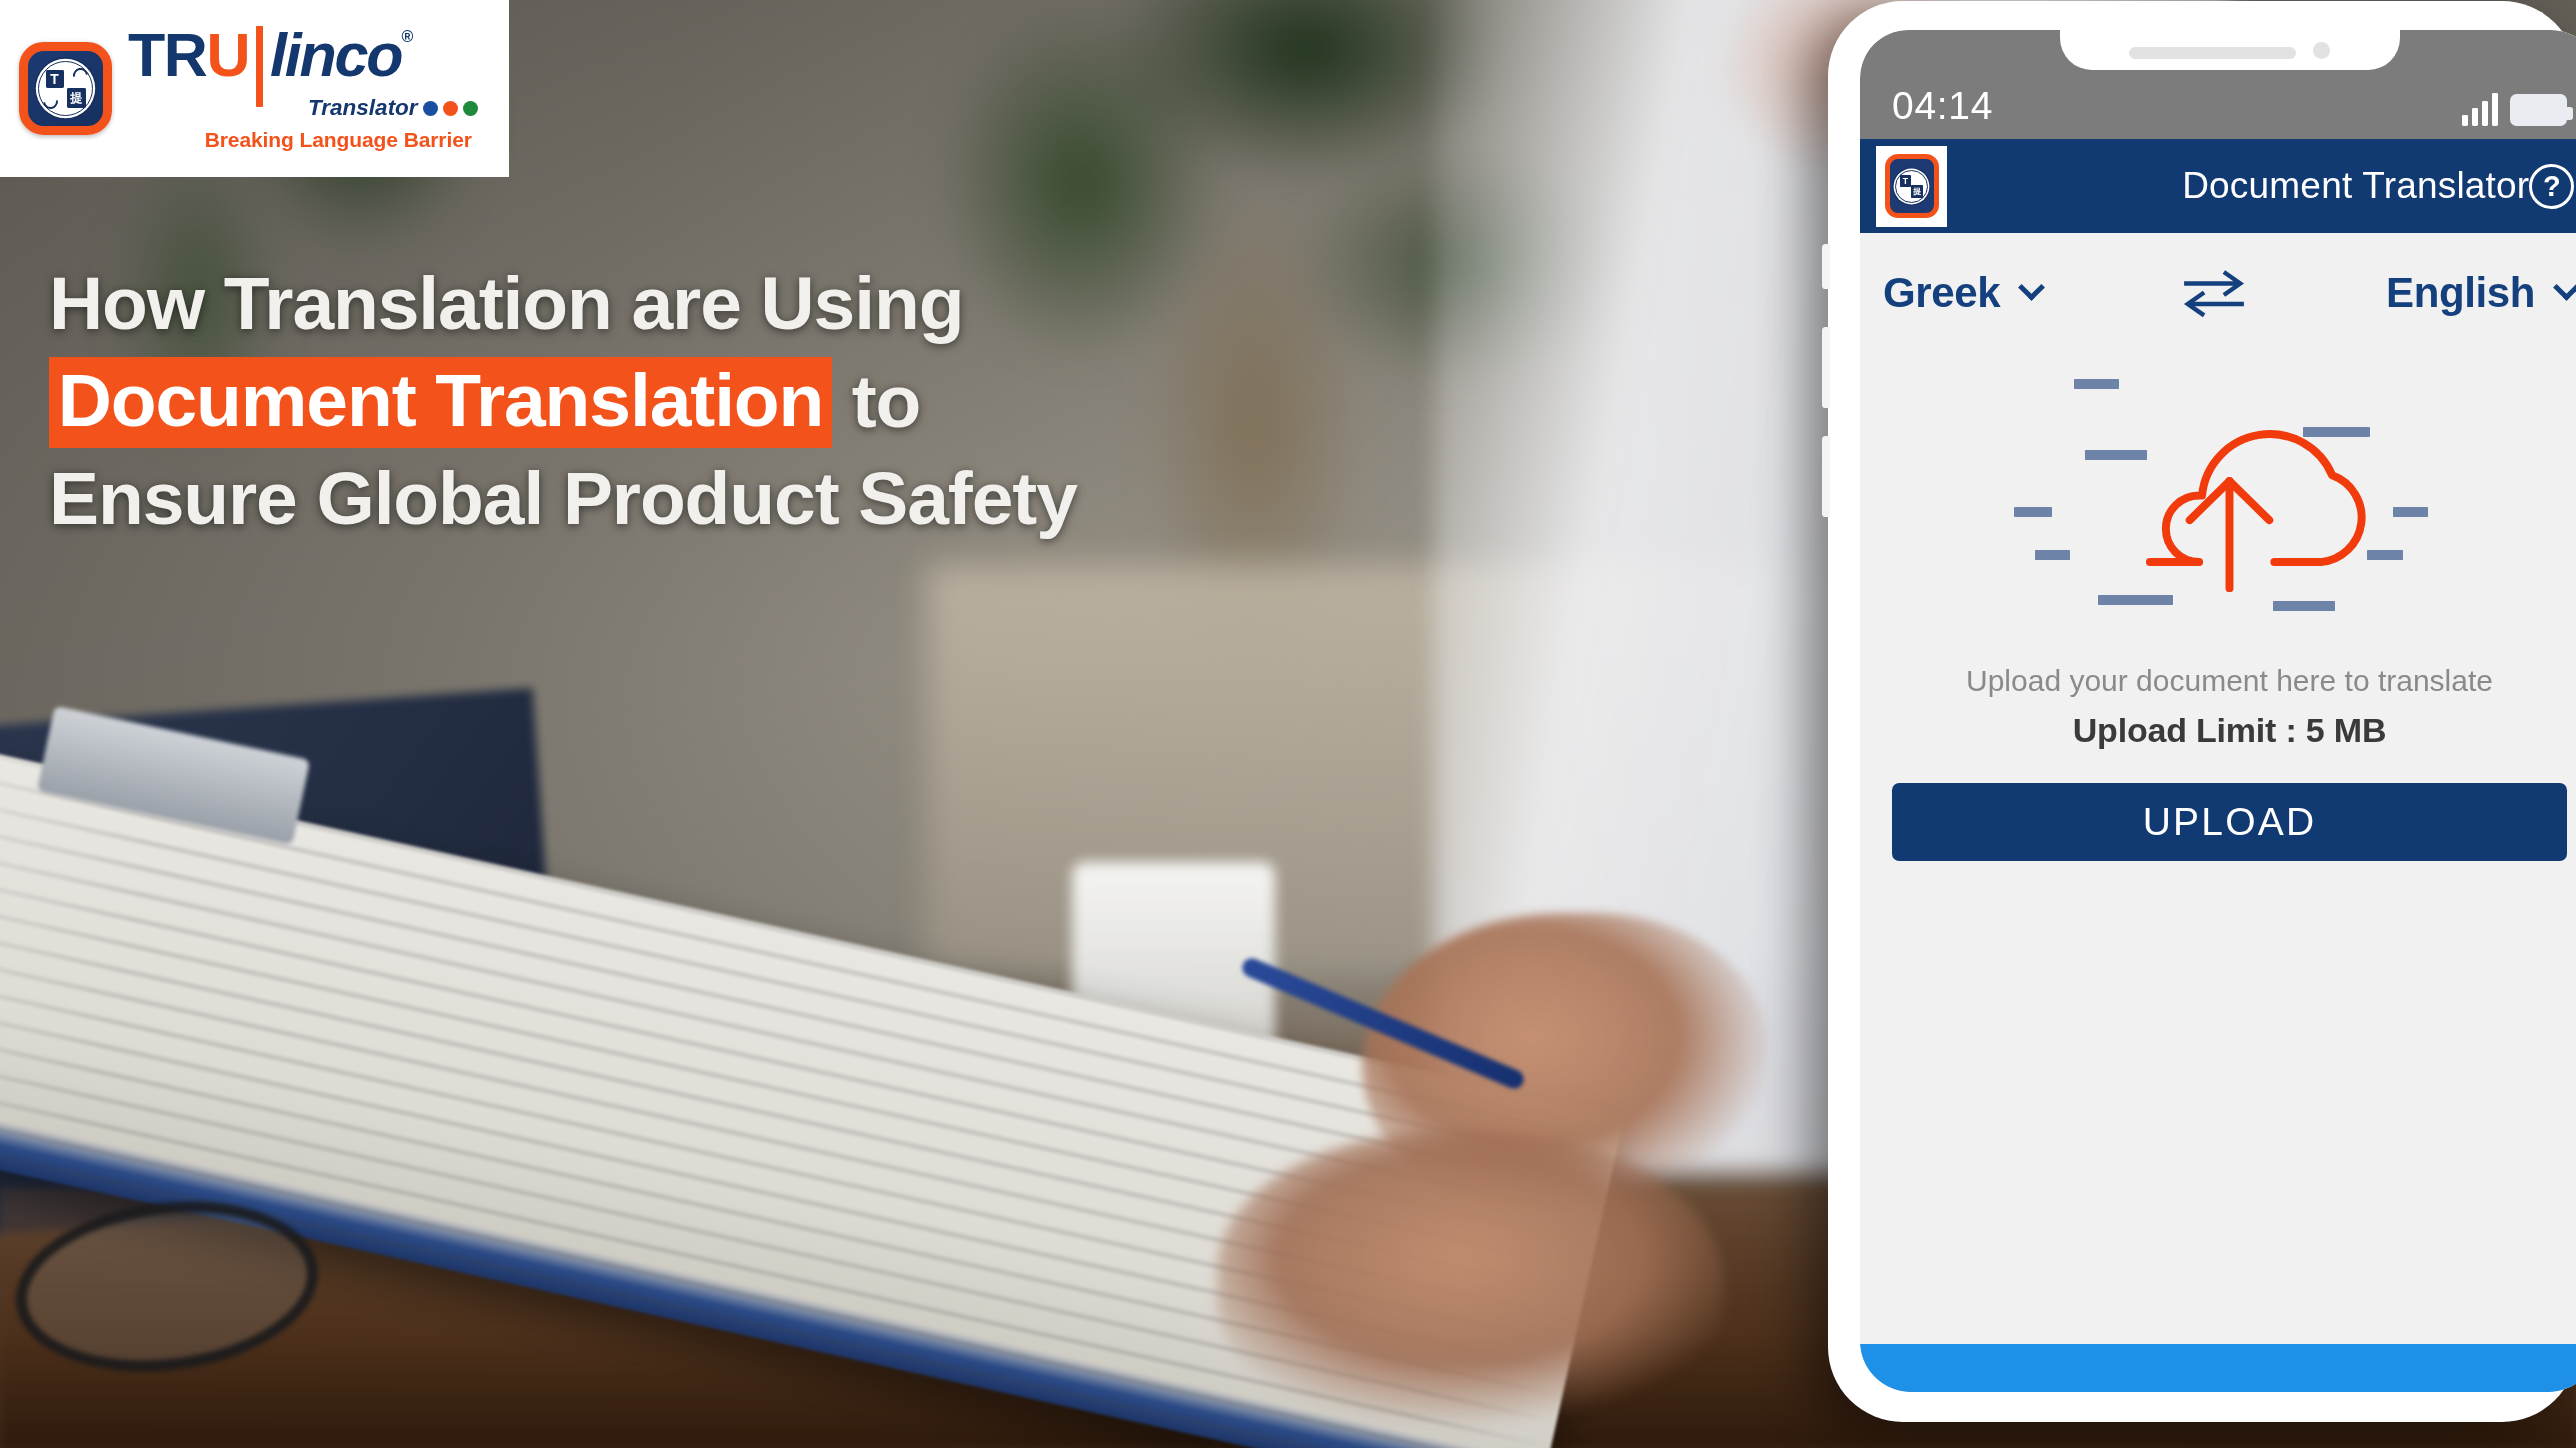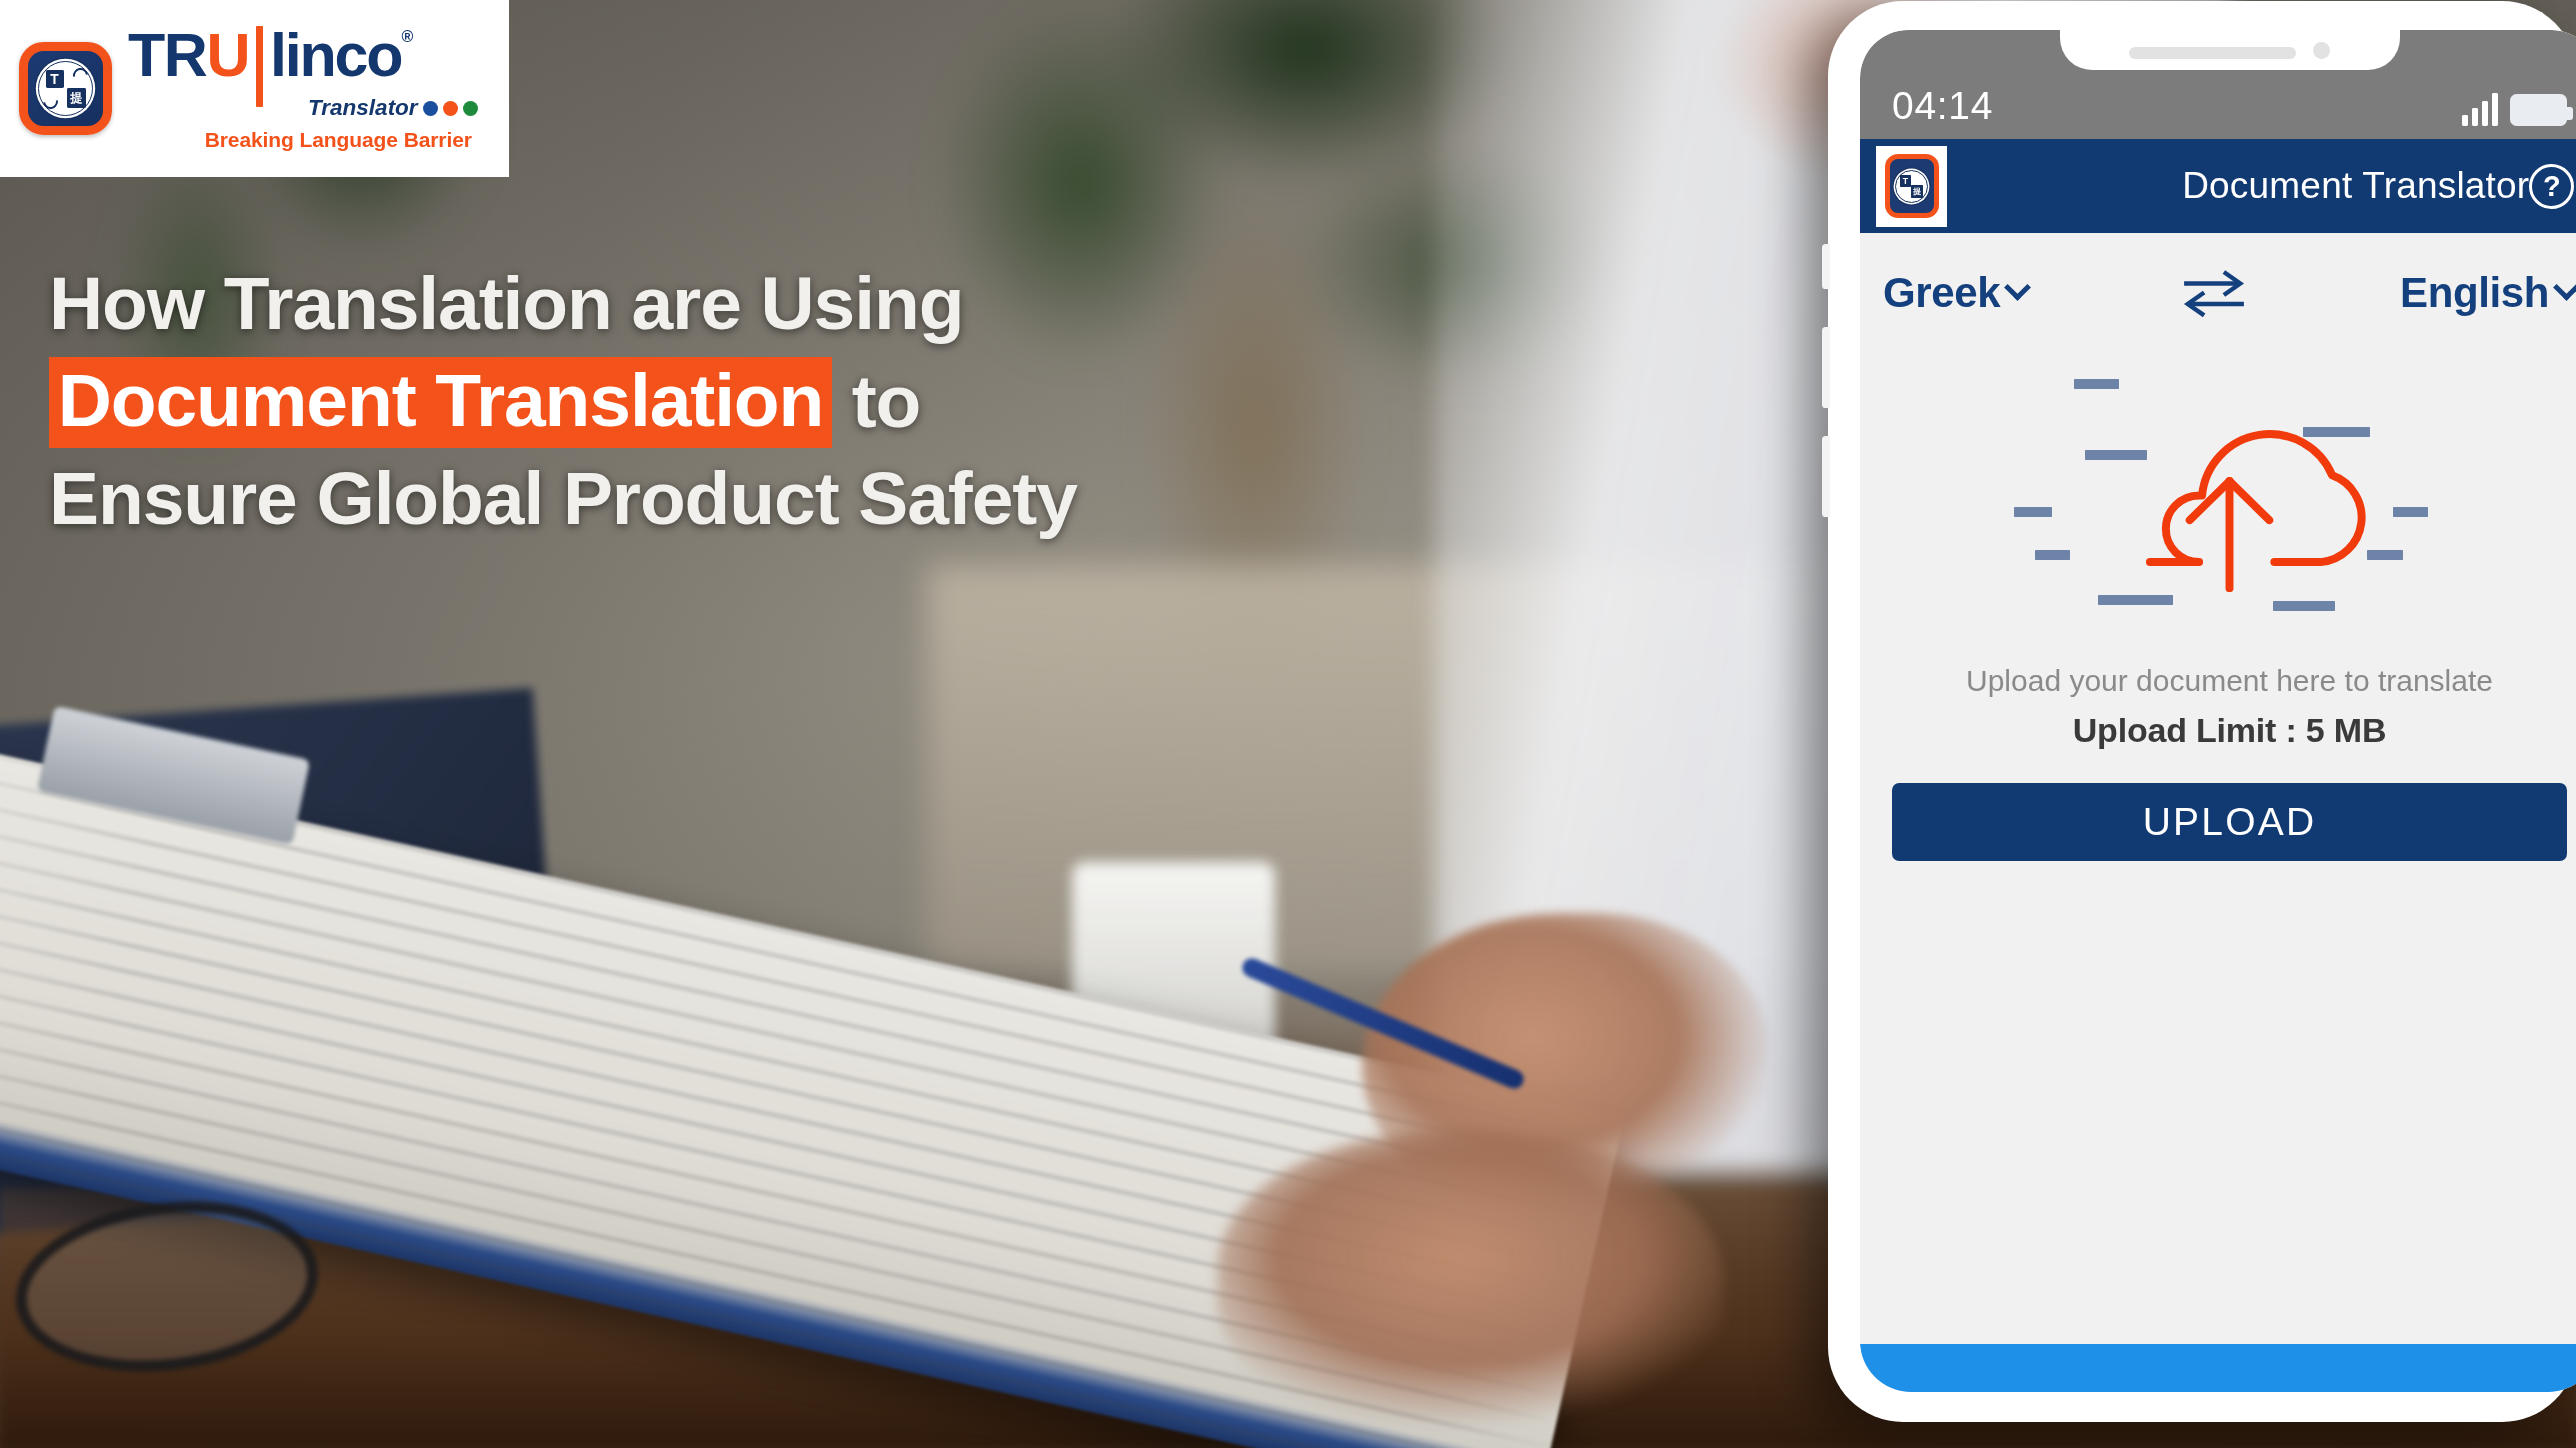--- a/index.html
+++ b/index.html
@@ -173,21 +173,21 @@
   .lg-tru {
     font-size:61px; font-weight:bold; letter-spacing:-1.4px;
     color:#14376e; font-family:"Liberation Sans", sans-serif;
   }
   .lg-tru .u { color:#F4521B; }
   .lg-bar {
     width:6.5px; height:81px; background:#F4521B;
     margin:1.4px 7.2px 0 7.2px; border-radius:0.7px;
   }
   .lg-linco {
-    font-size:61px; font-weight:bold; 
+    font-size:61px; font-weight:bold; font-style:italic;
     color:#14376e; letter-spacing:-2.2px; line-height:1;
   }
   .lg-reg { font-size:16px; color:#14376e; font-weight:bold; margin-top:4.3px; }
   .logo-row2 {
     display:flex; align-items:center; gap:5px;
     margin-left:180px; margin-top:-11.6px;
   }
   .lg-translator {
     font-size:22.5px; font-weight:bold; font-style:italic; color:#14376e;
   }
@@ -326,21 +326,21 @@
     display:flex; align-items:center; justify-content:center; flex:0 0 45px;
     line-height:1;
   }
 
   
   .lang-row {
     display:flex; align-items:center; justify-content:space-between;
     padding:33px 23px 24.6px 23px;
   }
   .lang-pick {
-    display:flex; align-items:center; gap:8px;
+    display:flex; align-items:center; gap:22px;
     color:#15407E; font-size:42px; font-weight:bold; letter-spacing:-0.4px;
   }
   .chev {
     width:19px; height:19px;
     border-right:5px solid #15407E; border-bottom:5px solid #15407E;
     transform:rotate(45deg) translate(-4.3px,-4.3px);
   }
   .swap-icon { width:70px; height:54px; flex:0 0 70px; }
 
   

